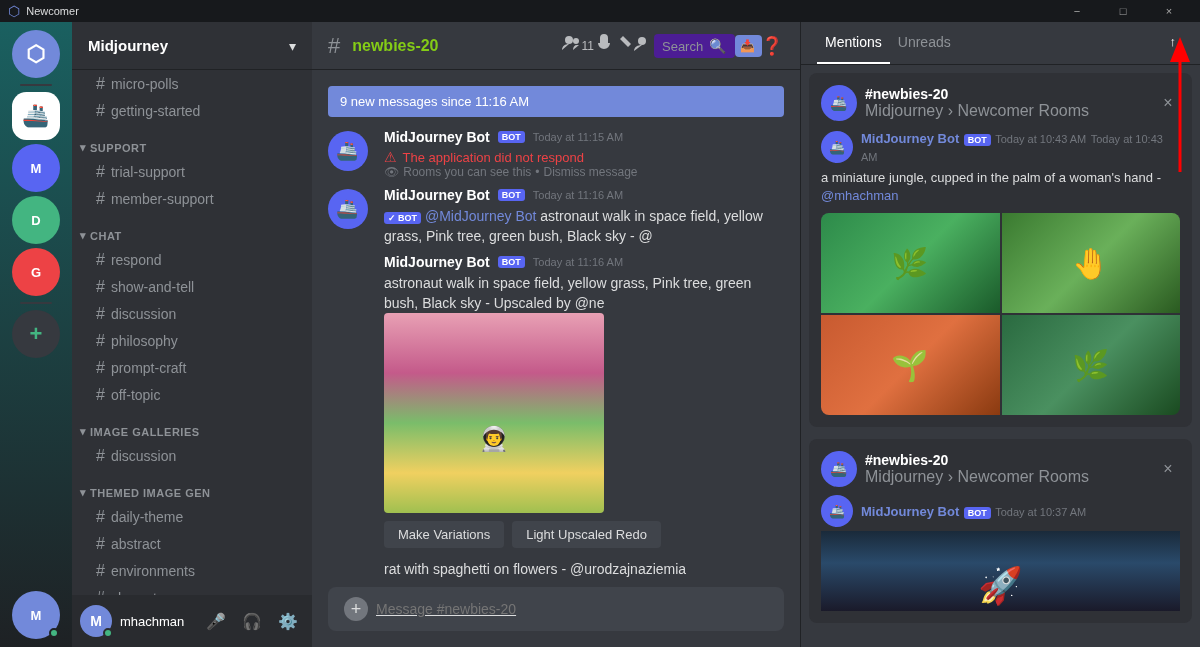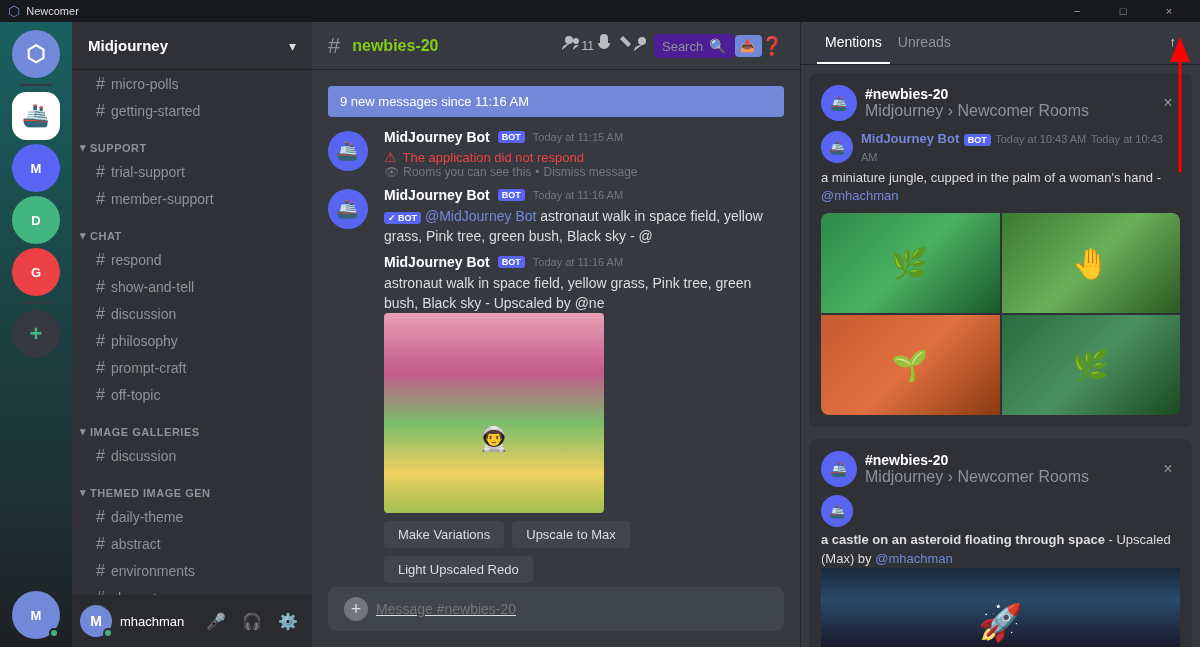--- a/index.html
+++ b/index.html
@@ -610,21 +610,20 @@
             <span class="msg-bot-badge">BOT</span>
             <span class="msg-timestamp">Today at 11:16 AM</span>
           </div>
           <div class="msg-text">astronaut walk in space field, yellow grass, Pink tree, green bush, Black sky - Upscaled by @ne</div>
 
           <div class="ai-image-astronaut">
           </div>
 
           <div class="action-buttons">
             <button class="action-btn">Make Variations</button>
-            <button class="action-btn">Upscale to Max</button>
             <button class="action-btn">Light Upscaled Redo</button>
           </div>
 
           <div class="msg-text" style="margin-top:12px;">
             <span>rat with spaghetti on flowers - @urodzajnaziemia</span>
           </div>
 
         </div>
       </div>
     </div>
@@ -698,24 +697,24 @@
           <div class="mention-card-icon">🚢</div>
           <div class="mention-card-title-area">
             <div class="mention-card-channel">#newbies-20</div>
             <div class="mention-card-server">Midjourney › Newcomer Rooms</div>
           </div>
           <div class="mention-card-close">×</div>
         </div>
         <div class="mention-msg-area">
           <div class="mention-msg-header">
             <div class="mention-msg-avatar">🚢</div>
-          </div>
-          <div class="mention-msg-text">
-            <strong>a castle on an asteroid floating through space</strong>
-            <span>- Upscaled (Max) by</span>
-            <span style="color:#7289da;">@mhachman</span>
+            <div>
+              <span class="mention-msg-author">MidJourney Bot</span>
+              <span class="mention-msg-bot-badge"> BOT</span>
+              <span class="mention-msg-time">Today at 10:37 AM</span>
+            </div>
           </div>
           <div class="mention-img-castle">🚀</div>
         </div>
       </div>
     </div>
   </div>
 </div>
 
 </body></html>

